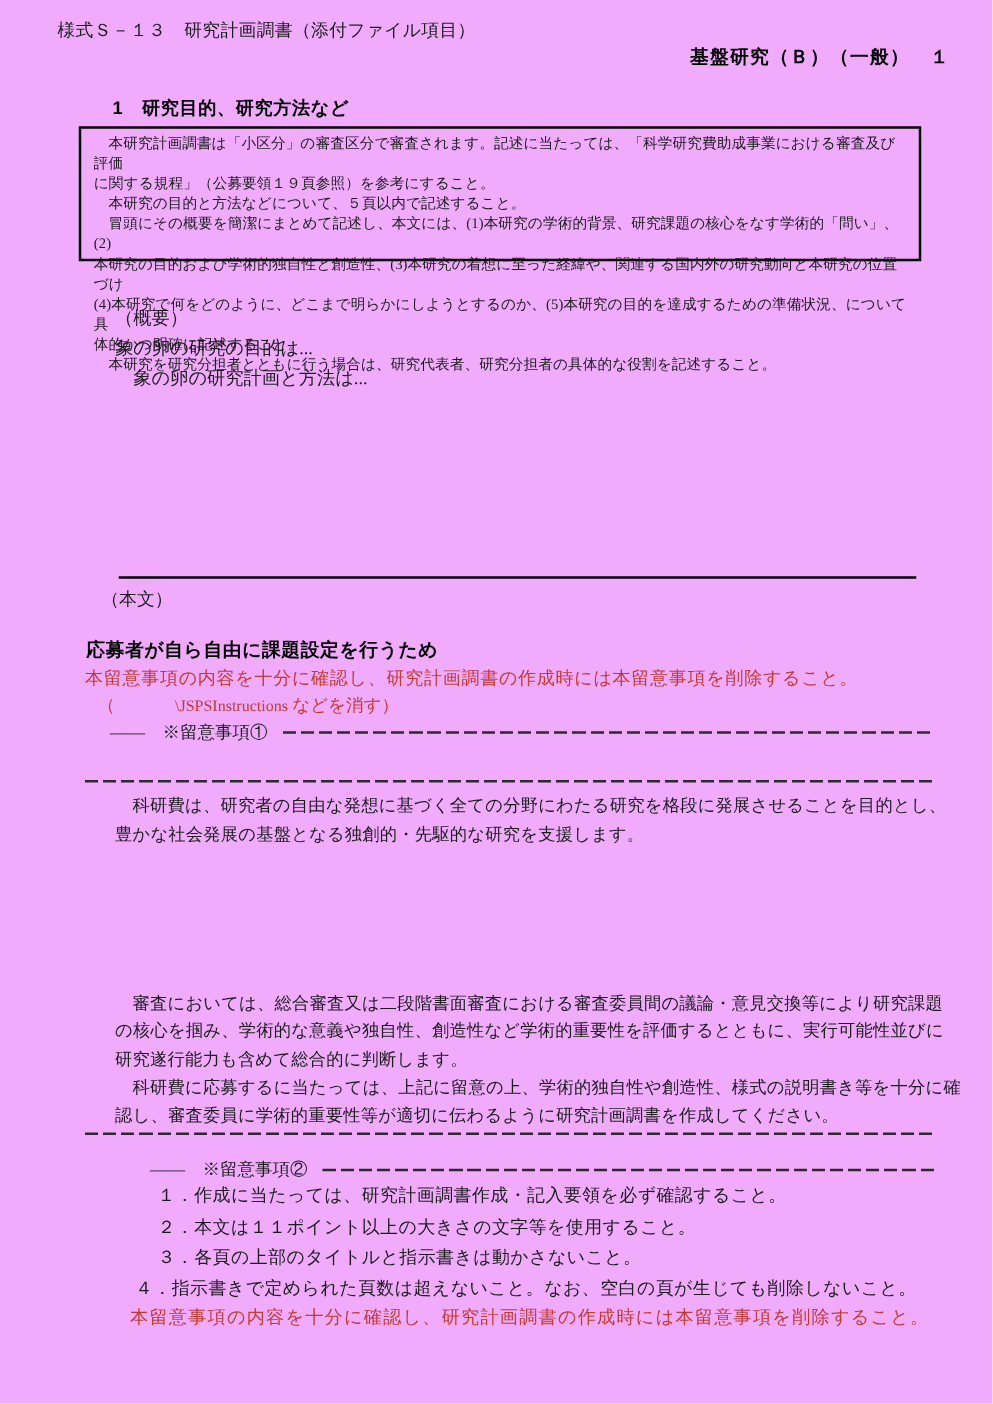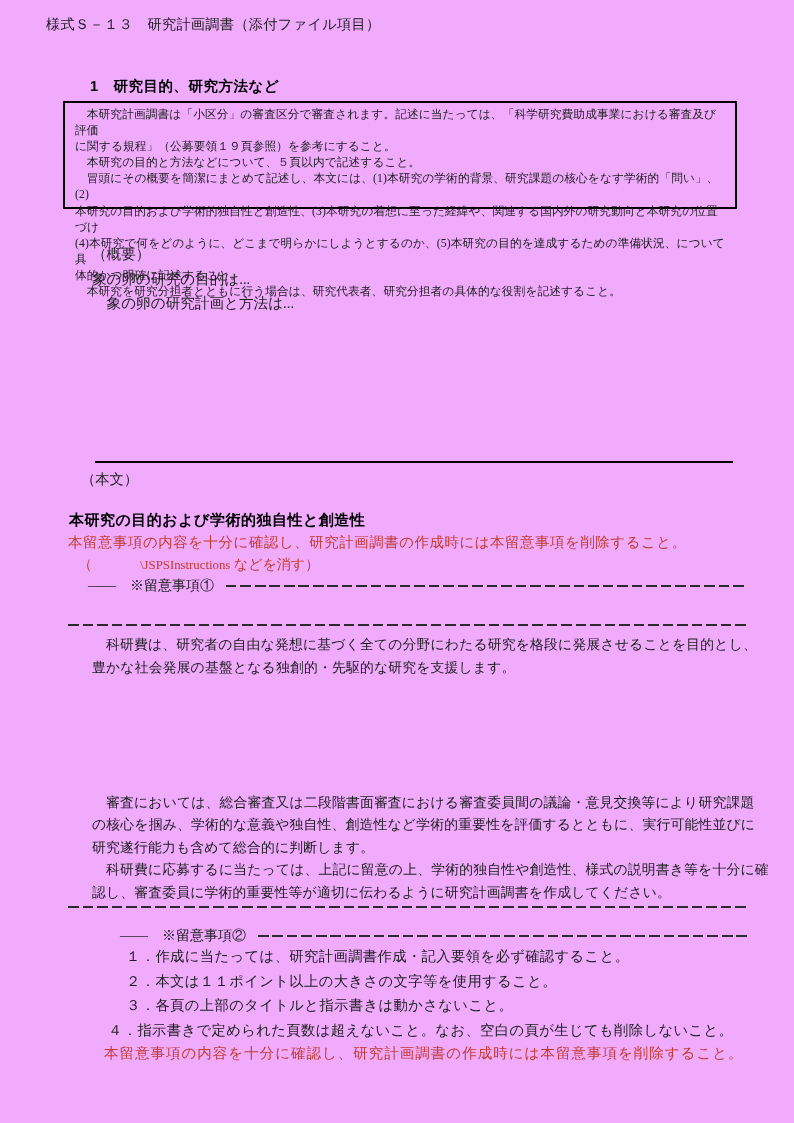--- a/index.html
+++ b/index.html
@@ -36,20 +36,21 @@
   .body-par{font-size:13.8px;line-height:22.5px;letter-spacing:0.2px;}
   .note2-item{font-size:14.3px;letter-spacing:0.4px;}
 </style>
 </head>
 <body>
 
 <div class="page">
 
   <div class="abs serif" style="left:46px;top:15px;font-size:14.2px;letter-spacing:0.3px;">様式Ｓ－１３　研究計画調書（添付ファイル項目）</div>
 
+  <div class="abs gothic" style="right:34px;top:36px;font-size:15px;letter-spacing:1px;">基盤研究（Ｂ）（一般）　１</div>
 
   <div class="abs gothic" style="left:90px;top:77px;font-size:14.5px;letter-spacing:0.5px;">1　研究目的、研究方法など</div>
 
   <div class="abs inst-box">
     <div class="lines">　本研究計画調書は「小区分」の審査区分で審査されます。記述に当たっては、「科学研究費助成事業における審査及び評価
 に関する規程」（公募要領１９頁参照）を参考にすること。
 　本研究の目的と方法などについて、５頁以内で記述すること。
 　冒頭にその概要を簡潔にまとめて記述し、本文には、(1)本研究の学術的背景、研究課題の核心をなす学術的「問い」、(2)
 本研究の目的および学術的独自性と創造性、(3)本研究の着想に至った経緯や、関連する国内外の研究動向と本研究の位置づけ
 (4)本研究で何をどのように、どこまで明らかにしようとするのか、(5)本研究の目的を達成するための準備状況、について具
@@ -59,21 +60,21 @@
 
   <div class="abs serif" style="left:92px;top:245px;font-size:14.6px;">（概要）</div>
   <div class="abs serif lines" style="left:92px;top:268px;font-size:14.6px;line-height:23.5px;">象の卵の研究の目的は...
 　象の卵の研究計画と方法は...</div>
 
   <div class="abs solid-rule"></div>
 
   <div class="abs serif" style="left:81px;top:470px;font-size:14.3px;">（本文）</div>
 
 
-  <div class="abs gothic" style="left:69px;top:511px;font-size:15px;letter-spacing:0.5px;">本研究の目的および学術的独自性と創造性</div>
+  <div class="abs gothic" style="left:69px;top:511px;font-size:15px;letter-spacing:0.5px;">応募者が自ら自由に課題設定を行うため</div>
 
   <div class="abs serif red" style="left:68px;top:533px;font-size:14.4px;letter-spacing:0.6px;">本留意事項の内容を十分に確認し、研究計画調書の作成時には本留意事項を削除すること。</div>
 
   <div class="abs serif red" style="left:78px;top:556px;font-size:14px;">
     <span>（</span><span class="mono" style="font-size:12.8px;">\JSPSInstructions</span><span> などを消す）</span>
   </div>
 
   <div class="abs dashrow" style="left:88px;top:576px;width:658px;height:19px;">
     <span>――　※留意事項①</span>
     <span class="dashline"></span>

